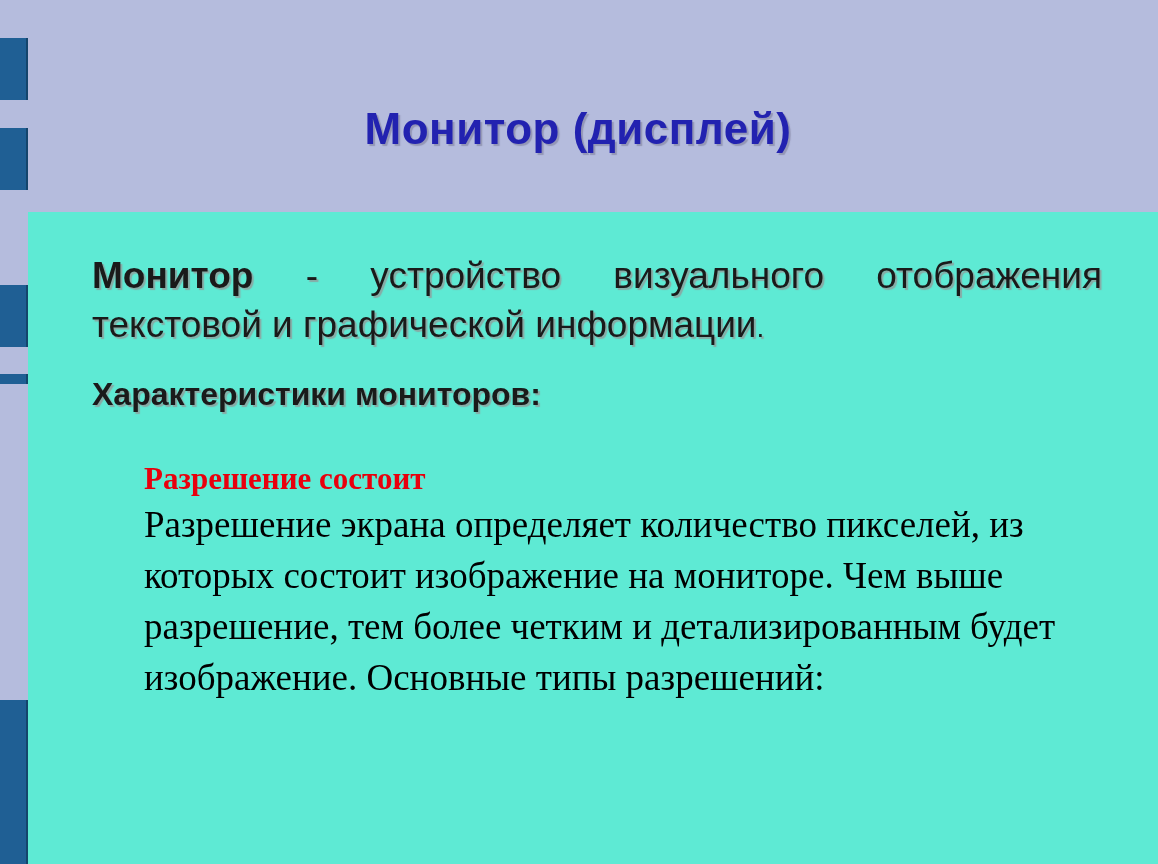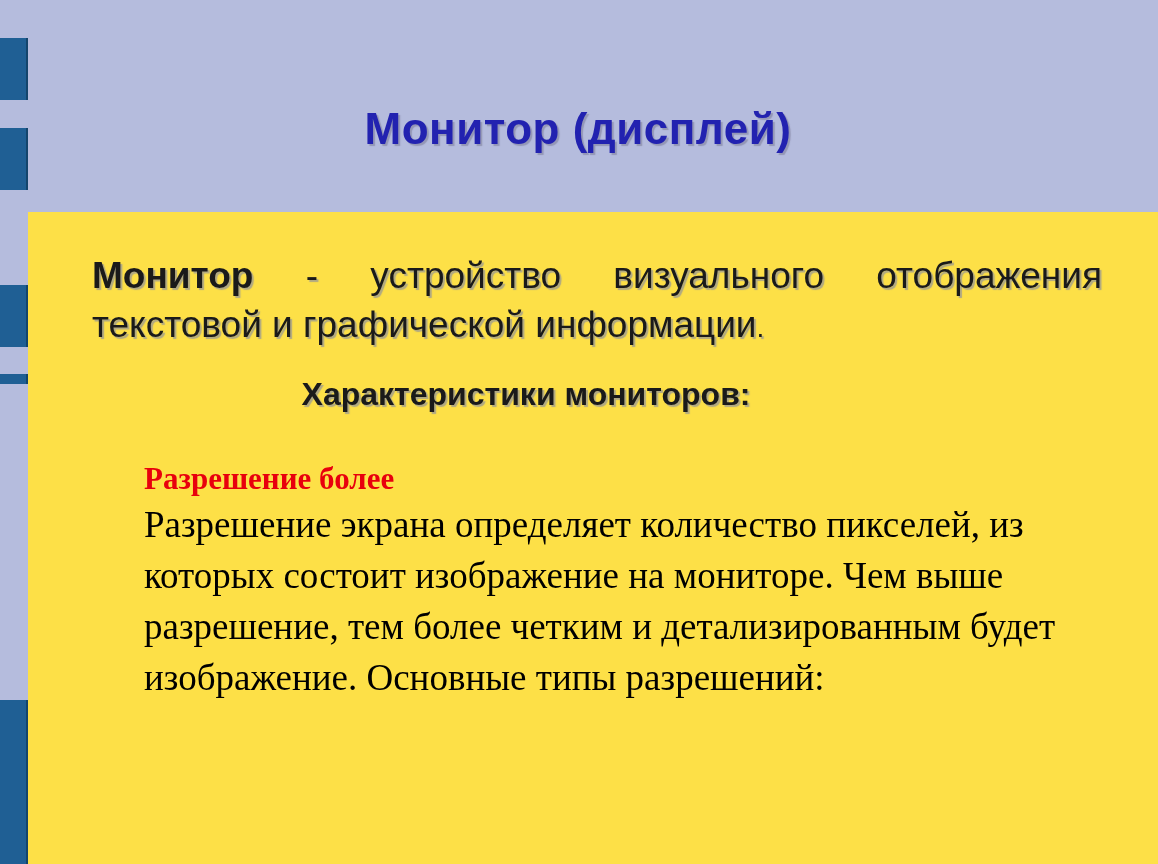--- a/index.html
+++ b/index.html
@@ -71,42 +71,42 @@
     text-shadow: 2px 2px 1px rgba(120,120,150,0.55);
     font-family: "Liberation Sans", sans-serif;
   }
   
   .content-panel {
     position: absolute;
     left: 28px;
     top: 212px;
     width: 1130px;
     height: 652px;
-    background: #fde047;
+    background: #5eead4;
     box-sizing: border-box;
     padding: 40px 48px 0 64px;
   }
   .lead {
     font-size: 37px;
     line-height: 1.32;
     color: #1a1a1a;
     text-align: justify;
     text-shadow: 2px 2px 1px rgba(150,150,150,0.75);
     margin: 0;
     padding-right: 8px;
   }
   .lead .bold-term {
     font-weight: bold;
   }
   .lead .period {
     font-size: 28px;
   }
   .subheading {
     margin: 26px 0 0 0;
-    text-align: center;
+    text-align: left;
     font-size: 32px;
     font-weight: bold;
     color: #1a1a1a;
     text-shadow: 2px 2px 1px rgba(150,150,150,0.75);
     padding-right: 150px;
   }
   .section {
     margin-top: 48px;
     padding-left: 52px;
   }
@@ -143,18 +143,18 @@
     <div class="slide-title">Монитор  (дисплей)</div>
   </div>
 
   <div class="content-panel">
 
     <p class="lead"><span class="bold-term">Монитор</span><span> -  устройство  визуального  отображения  текстовой  и  графической  информации</span><span class="period">.</span></p>
 
     <p class="subheading">Характеристики мониторов:</p>
 
     <div class="section">
-      <p class="section-title">Разрешение более</p>
+      <p class="section-title">Разрешение состоит</p>
       <p class="section-body">Разрешение экрана определяет количество пикселей, из которых состоит изображение на мониторе. Чем выше разрешение, тем более четким и детализированным будет изображение. Основные типы разрешений:</p>
     </div>
 
   </div>
 </div>
 
 </body></html>

